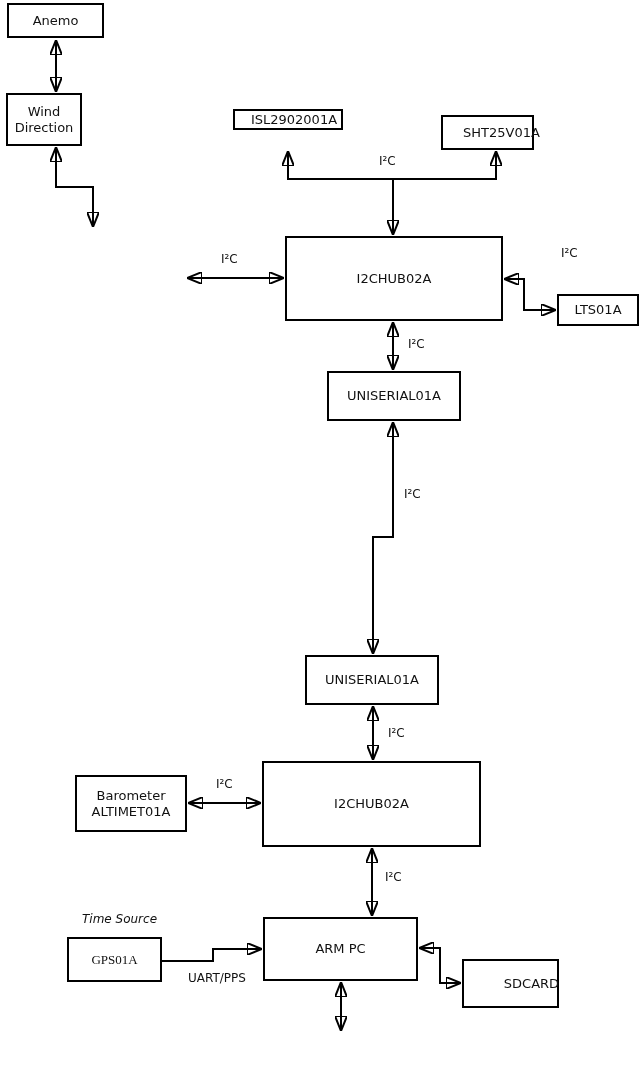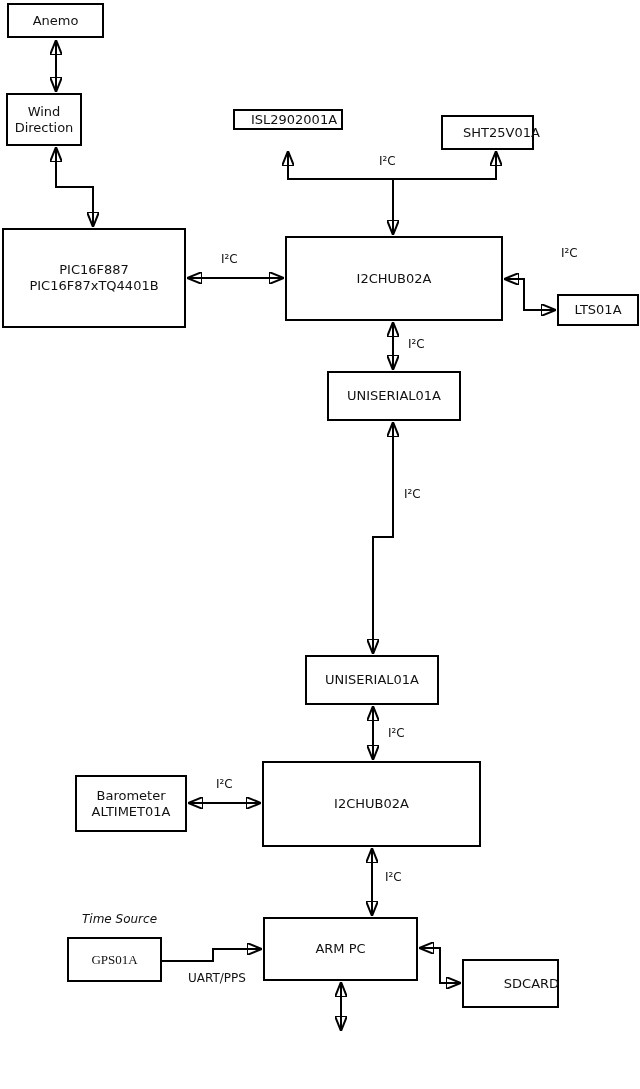--- a/index.html
+++ b/index.html
@@ -100,24 +100,20 @@
 
   <div class="node n-anemo">
     <span>Anemo</span>
   </div>
 
   <div class="node n-wind">
     <span>Wind</span>
     <span>Direction</span>
   </div>
 
-  <div class="node n-pic">
-    <span>PIC16F887</span>
-    <span>PIC16F87xTQ4401B</span>
-  </div>
 
   <div class="node n-isl">
     <span>ISL2902001A</span>
   </div>
 
   <div class="node n-sht">
     <span>SHT25V01A</span>
   </div>
 
   <div class="node n-hub1">

